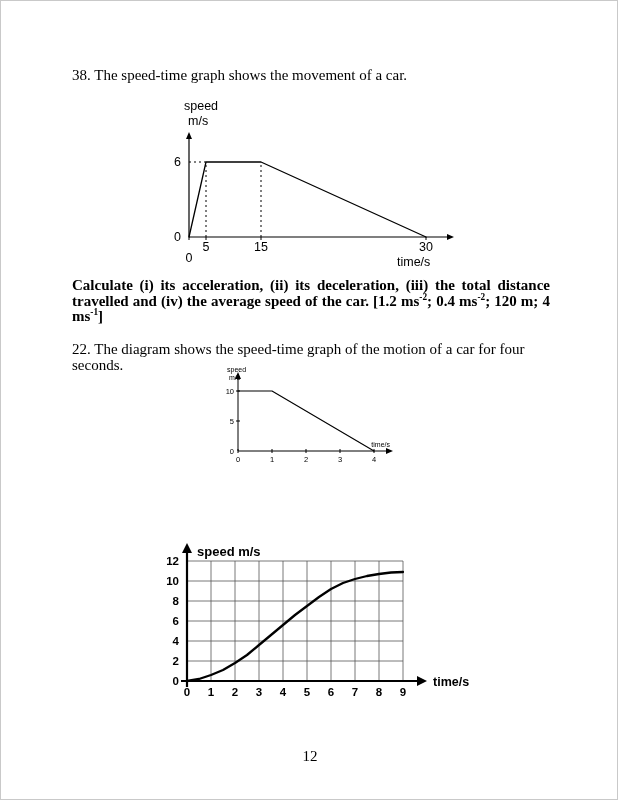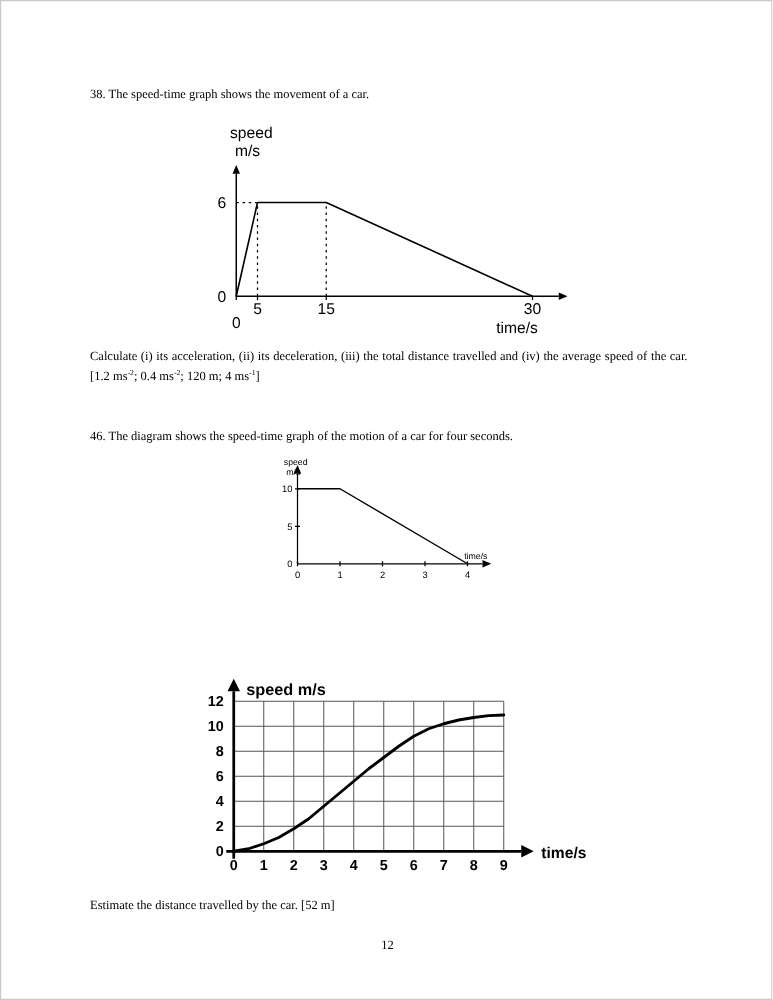--- a/index.html
+++ b/index.html
@@ -8,31 +8,31 @@
     position:relative;
     width:618px; height:800px;
     background:#ffffff;
     border:1px solid #c9c9c9;
     font-family:"Liberation Serif", serif;
     color:#000;
     overflow:hidden;
   }
   .q-heading, .q-body, .page-number {
     position:absolute;
-    font-size:10px;
+    font-size:15px;
     line-height:15.5px;
   }
   .q-body { text-align:justify; }
   sup { font-size:0.62em; line-height:0; }
   figure { position:absolute; }
   svg text { font-family:"Liberation Sans", sans-serif; fill:#000; }
 
   .q38-heading { left:71px; top:67px;  width:480px; }
   .q38-chart   { left:158px; top:94px; }
-  .q38-body    { left:71px; top:277px; width:478px; }
+  .q38-body    { left:71px; top:277px; width:478px;font-weight:bold; }
 
   .q39-heading { left:71px; top:341px; width:490px; }
   .q39-chart   { left:213px; top:362px; }
   .q39-body    { left:71px; top:468px; width:478px; }
 
   .q40-heading { left:71px; top:514px; width:480px; }
   .q40-chart   { left:148px; top:540px; }
   .q40-body    { left:71px; top:716px; width:478px; }
 
   .page-number { left:0; top:748px; width:618px; text-align:center; }
@@ -63,21 +63,21 @@
         <text x="22" y="146.375" text-anchor="end" font-size="12.5" font-weight="normal">0</text>
         <text x="22" y="71.375" text-anchor="end" font-size="12.5" font-weight="normal">6</text>
         <polyline points="30,142 47,67 102,67 267,142" fill="none" stroke="#000" stroke-width="1.3" stroke-linejoin="round" stroke-linecap="round"></polyline>
         <text x="25" y="15" font-size="12.5" font-weight="normal">speed</text>
         <text x="29" y="30" font-size="12.5" font-weight="normal">m/s</text>
         <text x="238" y="171" text-anchor="start" font-size="12.5" font-weight="normal">time/s</text>
       </svg>
   </figure>
   <p class="q-body q38-body">Calculate (i) its acceleration, (ii) its deceleration, (iii) the total distance travelled and (iv) the average speed of the car. [1.2 ms<sup>-2</sup>; 0.4 ms<sup>-2</sup>; 120 m; 4 ms<sup>-1</sup>]</p>
 
-  <p class="q-heading q39-heading">46. The diagram shows the speed-time graph of the motion of a car for four seconds.</p>
+  <p class="q-heading q39-heading">22. The diagram shows the speed-time graph of the motion of a car for four seconds.</p>
   <figure class="q39-chart">
     <svg id="svg-q39" width="195" height="104">
         <line x1="24" y1="88" x2="24" y2="16" stroke="#000" stroke-width="1"></line>
         <line x1="24" y1="88" x2="172" y2="88" stroke="#000" stroke-width="1"></line>
         <polygon points="21,16 27,16 24,9" fill="#000"></polygon>
         <polygon points="172,85 172,91 179,88" fill="#000"></polygon>
         <line x1="24" y1="86" x2="24" y2="90" stroke="#000" stroke-width="1"></line>
         <text x="24" y="99" text-anchor="middle" font-size="7.5" font-weight="normal">0</text>
         <line x1="58" y1="86" x2="58" y2="90" stroke="#000" stroke-width="1"></line>
         <text x="58" y="99" text-anchor="middle" font-size="7.5" font-weight="normal">1</text>
@@ -137,17 +137,16 @@
         <text x="30" y="104.025" text-anchor="end" font-size="11.5" font-weight="bold">4</text>
         <text x="30" y="84.025" text-anchor="end" font-size="11.5" font-weight="bold">6</text>
         <text x="30" y="64.025" text-anchor="end" font-size="11.5" font-weight="bold">8</text>
         <text x="30" y="44.025" text-anchor="end" font-size="11.5" font-weight="bold">10</text>
         <text x="30" y="24.025" text-anchor="end" font-size="11.5" font-weight="bold">12</text>
         <polyline points="38,140 50,138 62,134 74,129 86,122 98,114 110,104 122,94 134,84 146,74 158,65 170,56 182,48 194,42 206,38 218,35 230,33 242,31.5 254,31" fill="none" stroke="#000" stroke-width="2.3" stroke-linejoin="round" stroke-linecap="round"></polyline>
         <text x="48" y="15" font-size="13" font-weight="bold">speed m/s</text>
         <text x="284" y="145" text-anchor="start" font-size="12.5" font-weight="bold">time/s</text>
       </svg>
   </figure>
-  <p class="q-body q40-body">Estimate the distance travelled by the car. [52 m]</p>
 
   <p class="page-number">12</p>
 
 </div>
 
 </body></html>

